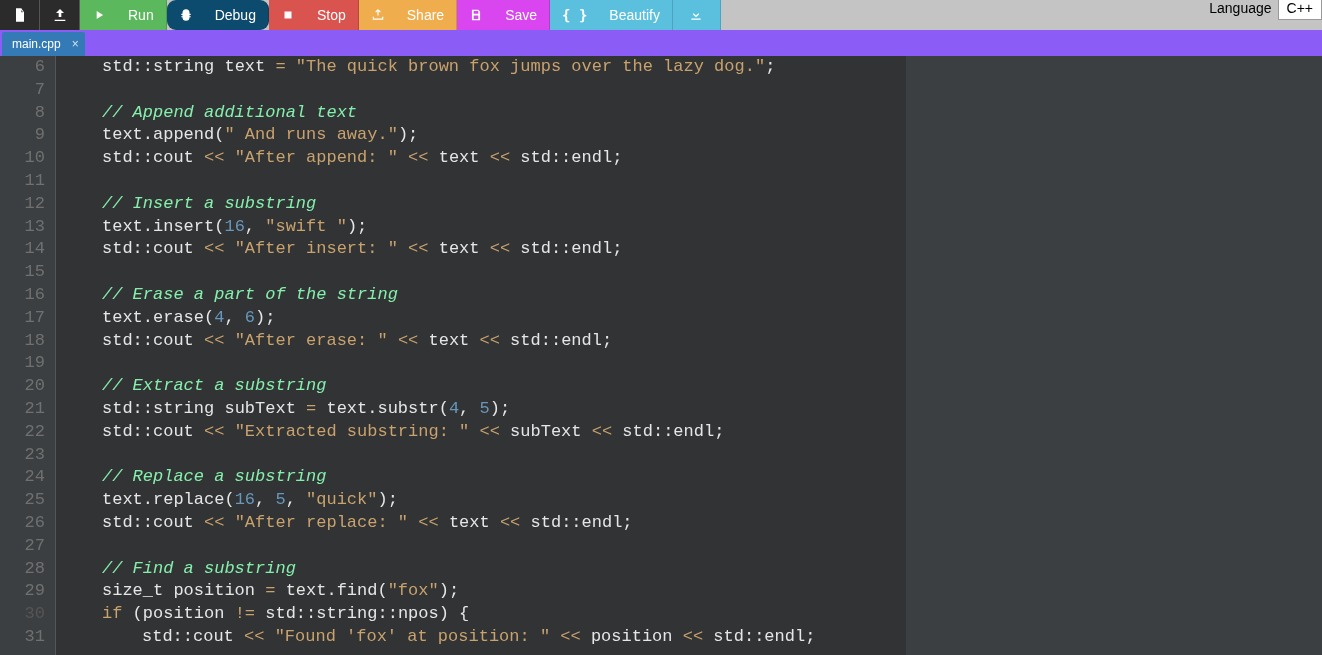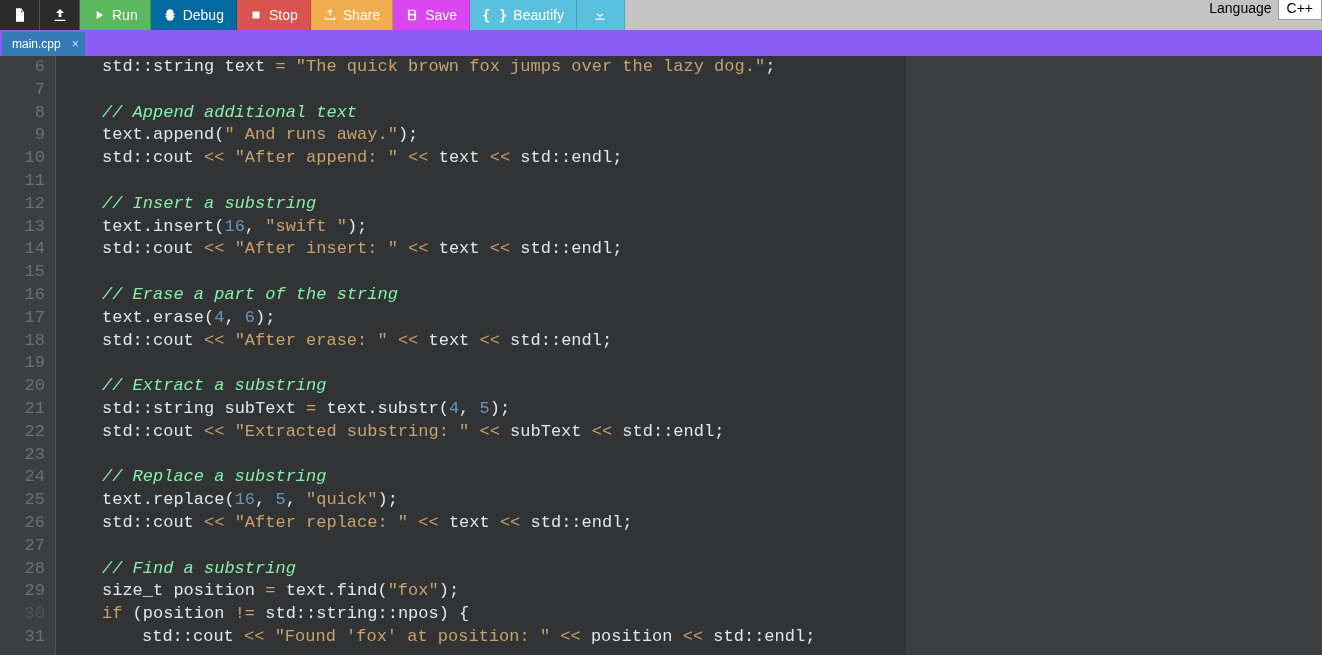--- a/index.html
+++ b/index.html
@@ -25,28 +25,28 @@
     background: #2b2b2b;
     color: #fff;
     border-right: 1px solid #555;
     cursor: pointer;
   }
   .toolbar .icon-btn svg { width: 16px; height: 16px; fill: #fff; }
   .toolbar .btn {
     padding: 0 12px;
     display: flex;
     align-items: center;
-    gap: 6px;
+    gap: 22px;
     color: #fff;
     font-size: 14px;
     cursor: pointer;
     border-right: 1px solid rgba(0,0,0,0.15);
   }
   .btn-run   { background: #5cb85c; }
-  .btn-debug { background: #0369a1; }
+  .btn-debug { background: #0c4a6e; border-radius: 9px; }
   .btn-stop  { background: #d9534f; }
   .btn-share { background: #f0ad4e; justify-content: center; }
   .btn-save  { background: #d946ef; }
   .btn-beautify { background: #5bc0de; }
   .btn-download { background: #5bc0de; width: 48px; justify-content: center; }
   .btn svg { width: 14px; height: 14px; fill: #fff; }
   .lang-wrap {
     position: absolute;
     right: 0;
     top: 0;

